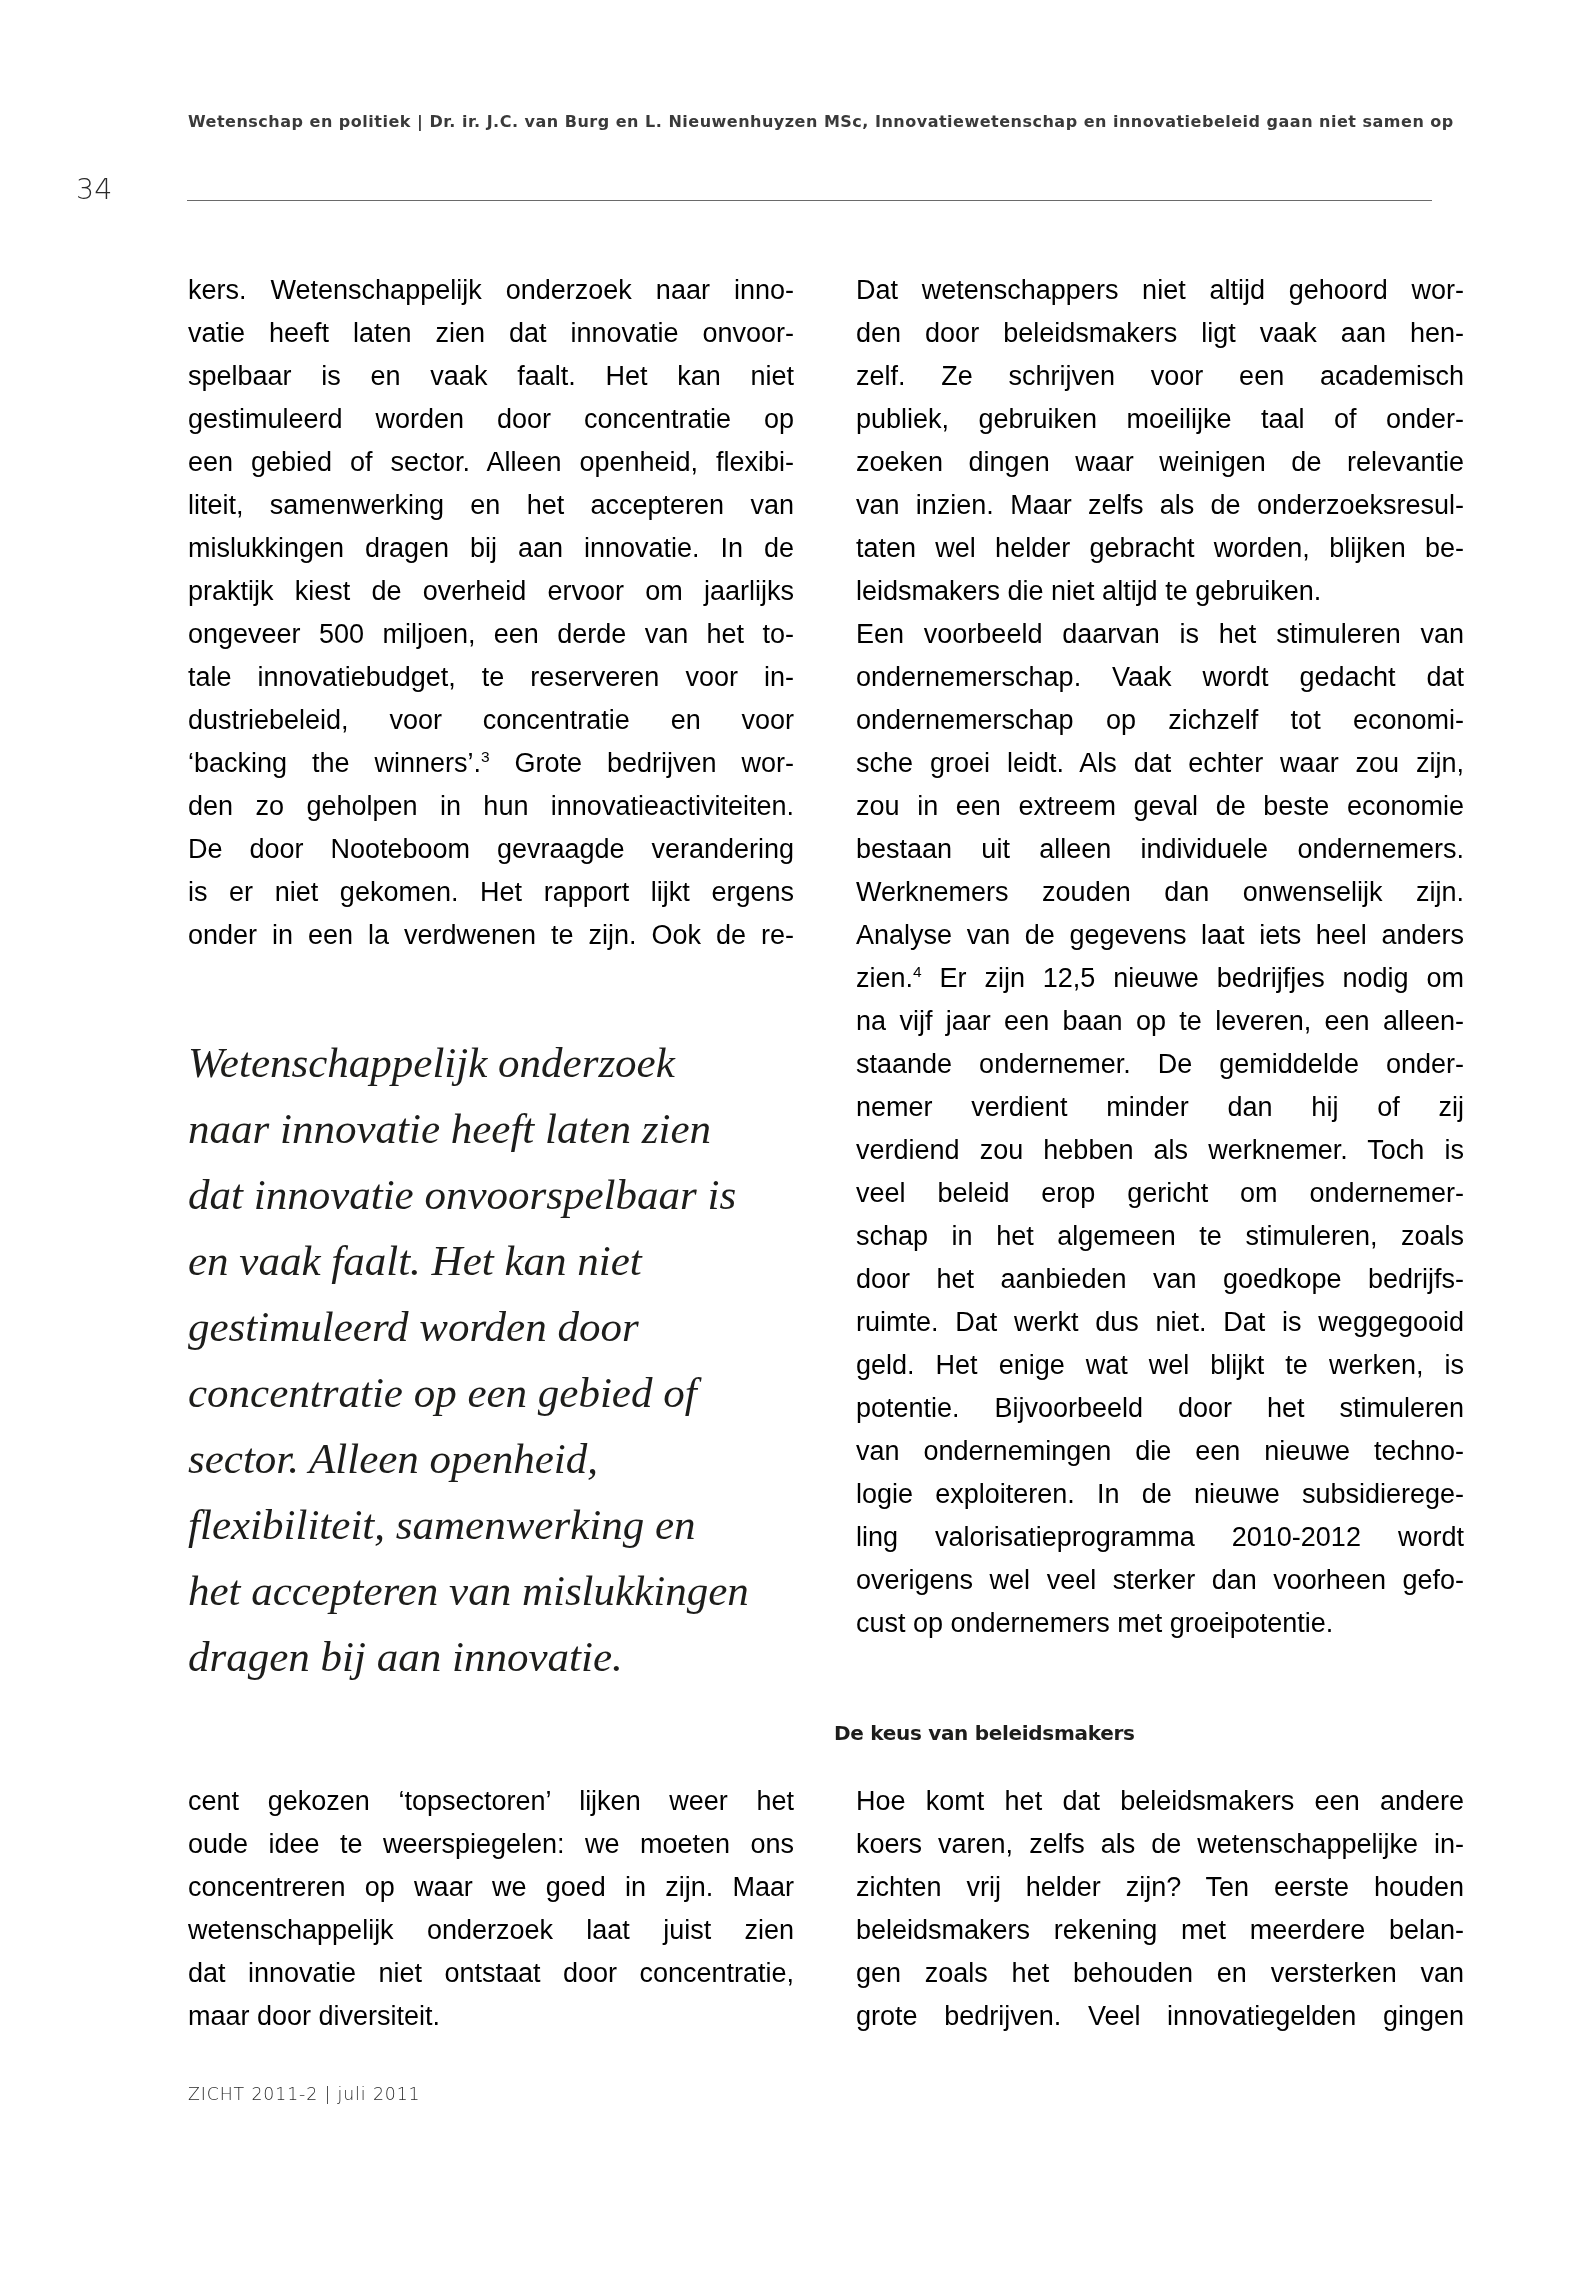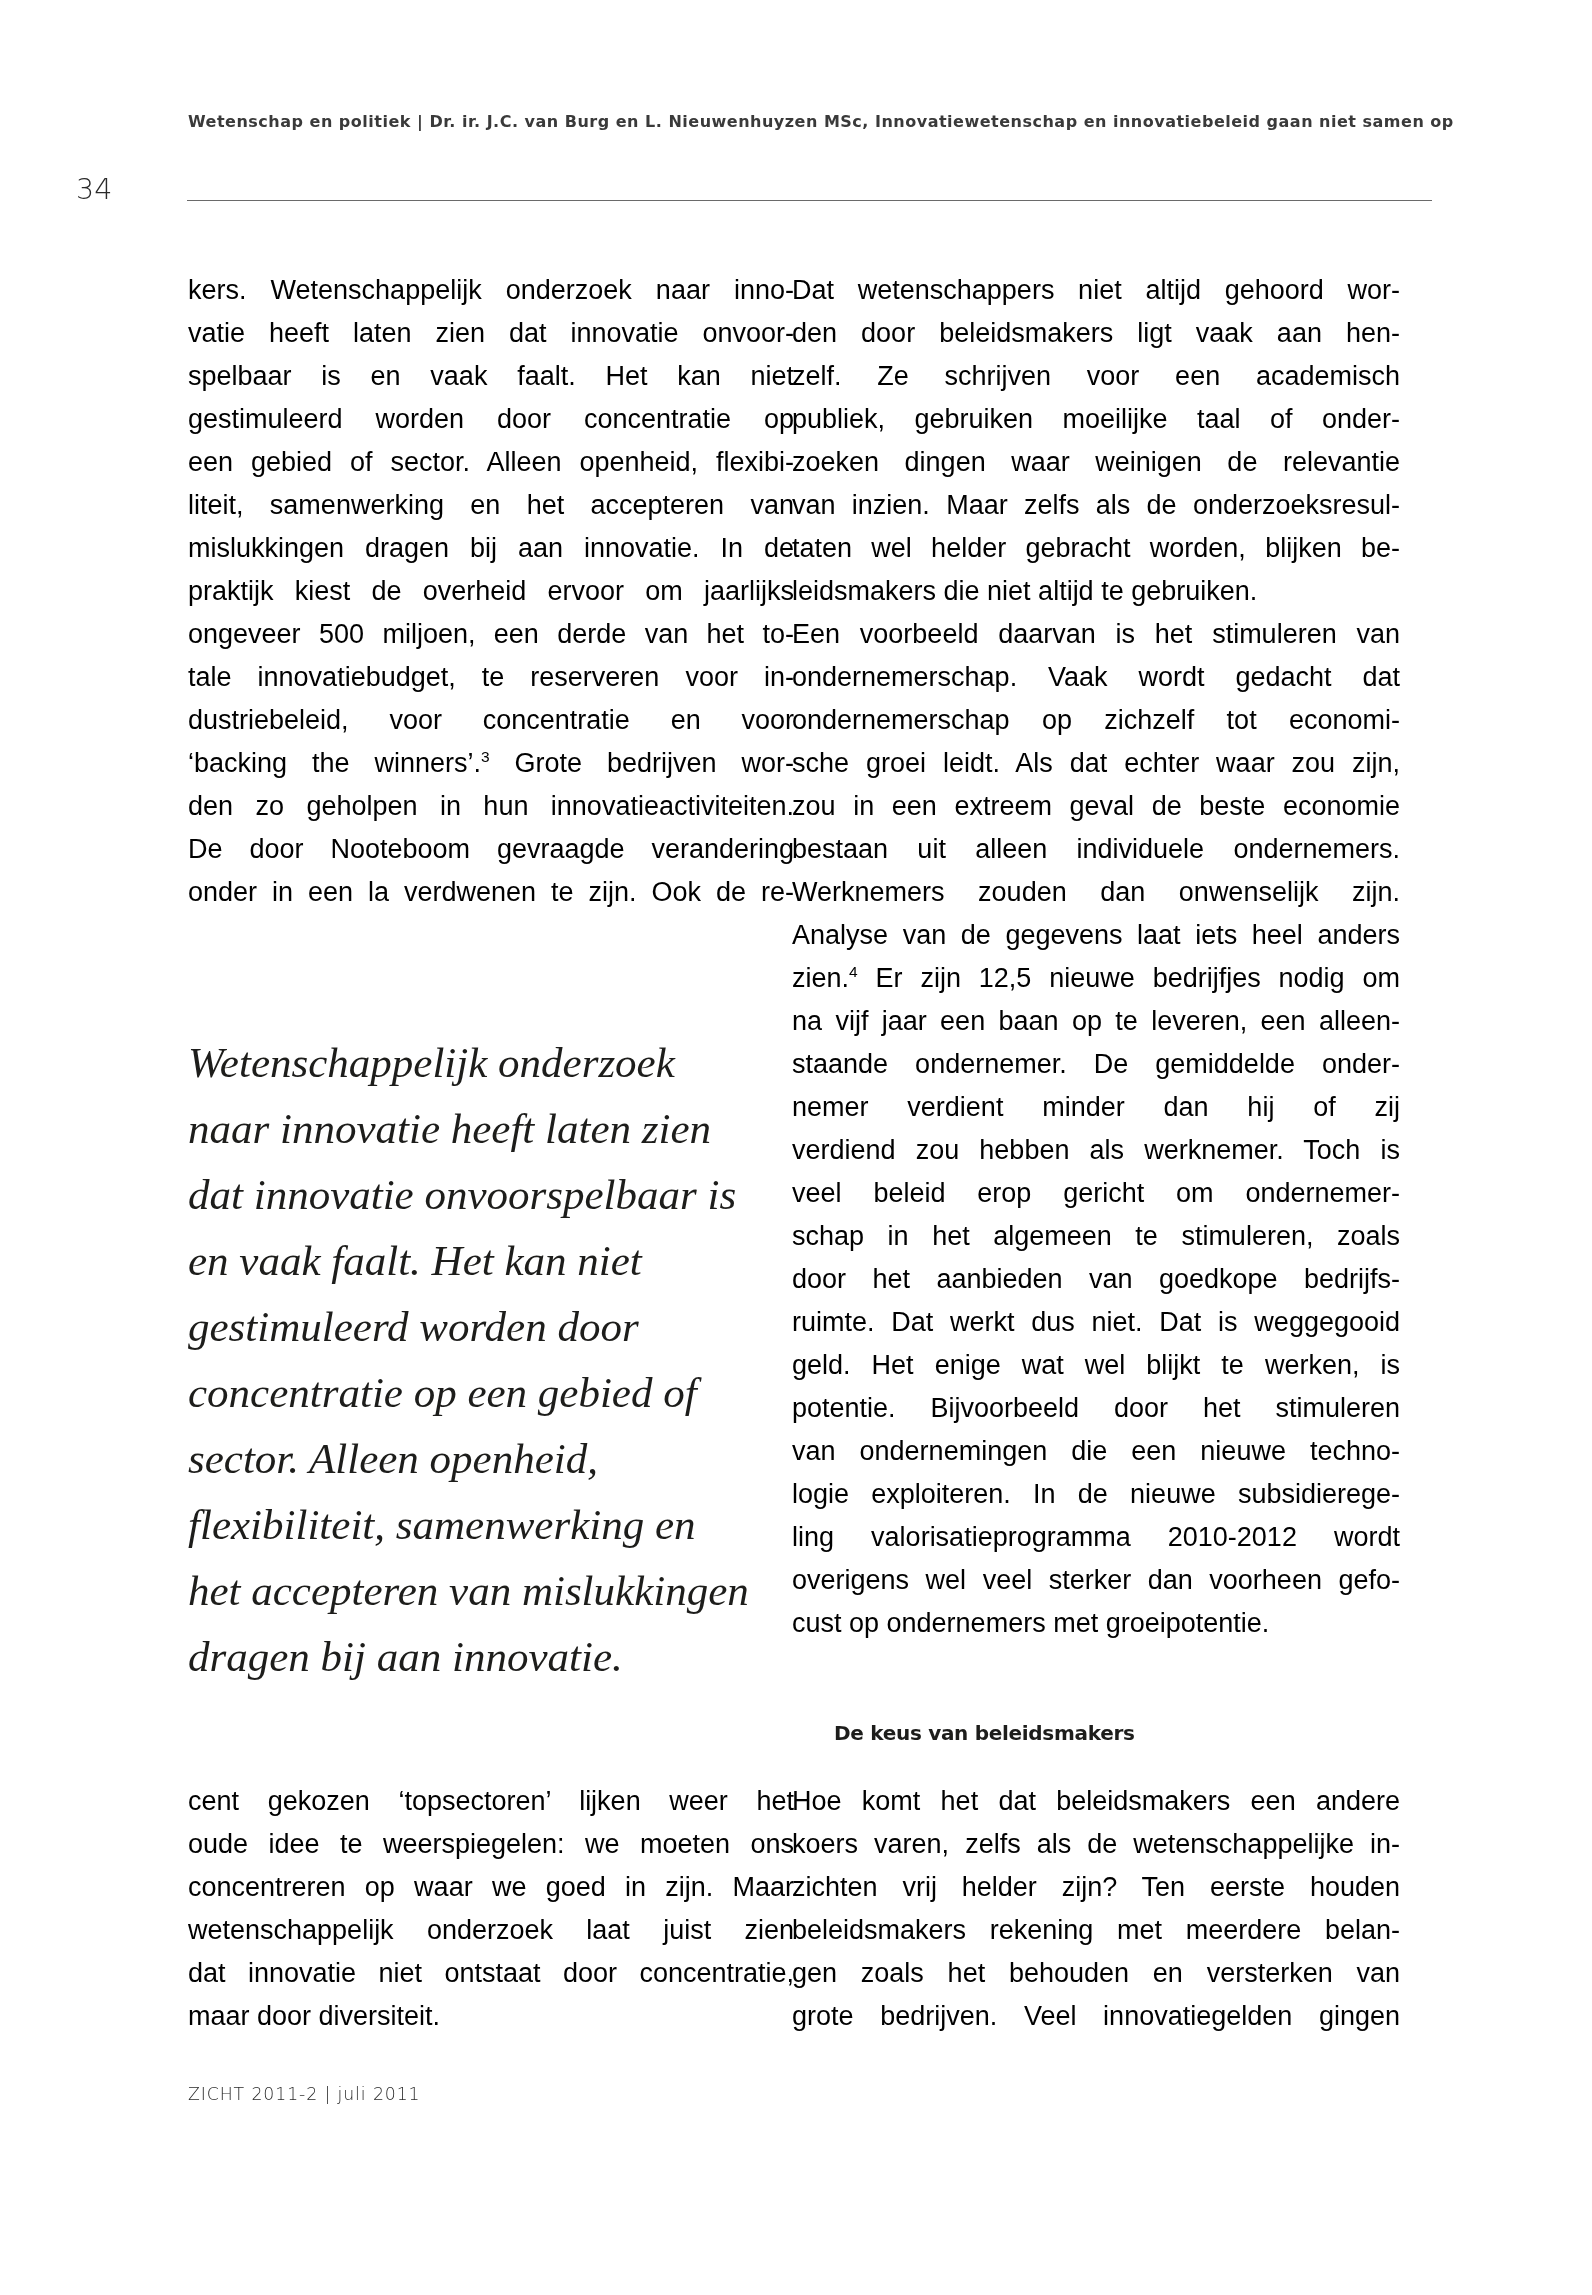--- a/index.html
+++ b/index.html
@@ -12,21 +12,21 @@
   .page-number {
     position:absolute; left:76px; top:173px;
     font-family:"DejaVu Sans", sans-serif; font-size:28.5px; color:#2a2a2a; font-weight:300;
   }
   .top-rule {
     position:absolute; left:187px; top:200px; width:1245px; height:0;
     border-top:1.7px solid #6a6a6a;
   }
   .col { position:absolute; font-family:Liberation Sans, sans-serif; font-size:27px; line-height:43px; color:#000000; }
   .col-left { left:188px; width:606px; }
-  .col-right { left:792px; width:608px; }
+  .col-right { left:856px; width:608px; }
   .line { display:block; text-align:justify; text-align-last:justify; white-space:nowrap; }
   .line.last { text-align-last:left; }
   .pull-quote {
     position:absolute; left:188px; top:1030px; width:621px;
     font-family:"Liberation Serif", serif; font-style:italic; font-size:43px; line-height:66px;
     color:#1d1d1b;
   }
   .pull-quote .q { display:block; white-space:nowrap; }
   .section-heading {
     position:absolute; left:834px; top:1721px;
@@ -54,20 +54,21 @@
   <span class="line">een gebied of sector. Alleen openheid, flexibi-</span>
   <span class="line">liteit, samenwerking en het accepteren van</span>
   <span class="line">mislukkingen dragen bij aan innovatie. In de</span>
   <span class="line">praktijk kiest de overheid ervoor om jaarlijks</span>
   <span class="line">ongeveer 500 miljoen, een derde van het to-</span>
   <span class="line">tale innovatiebudget, te reserveren voor in-</span>
   <span class="line">dustriebeleid, voor concentratie en voor</span>
   <span class="line"><span>‘backing the winners’.</span><sup>3</sup><span> Grote bedrijven wor-</span></span>
   <span class="line">den zo geholpen in hun innovatieactiviteiten.</span>
   <span class="line">De door Nooteboom gevraagde verandering</span>
+  <span class="line">is er niet gekomen. Het rapport lijkt ergens</span>
   <span class="line">onder in een la verdwenen te zijn. Ook de re-</span>
 </div>
 
 <div class="pull-quote">
   <span class="q">Wetenschappelijk onderzoek</span>
   <span class="q">naar innovatie heeft laten zien</span>
   <span class="q">dat innovatie onvoorspelbaar is</span>
   <span class="q">en vaak faalt. Het kan niet</span>
   <span class="q">gestimuleerd worden door</span>
   <span class="q">concentratie op een gebied of</span>

